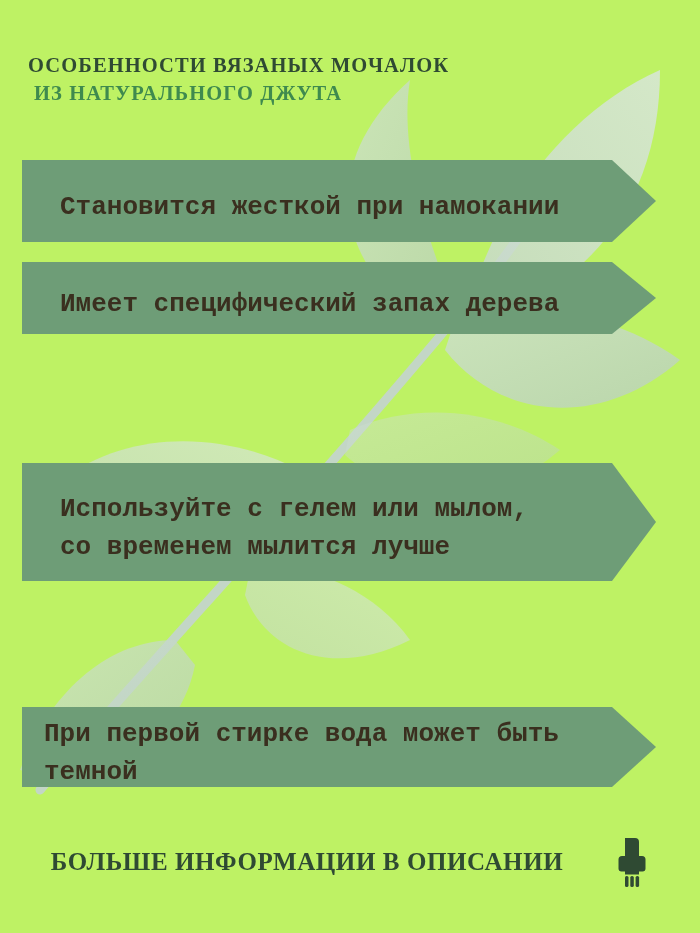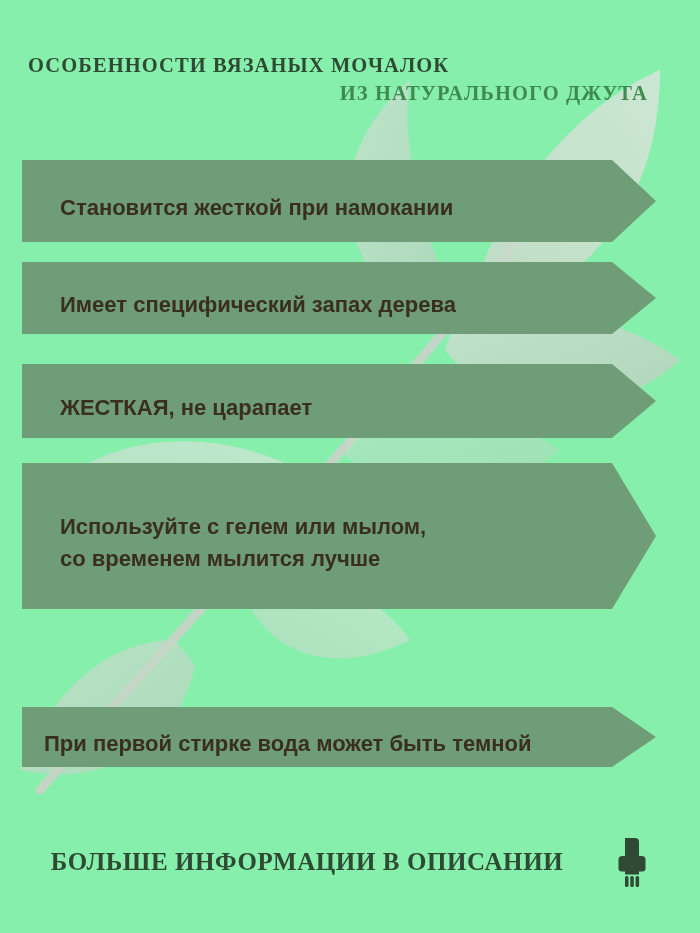--- a/index.html
+++ b/index.html
@@ -12,21 +12,21 @@
     background: #e8f3fa;
     font-family: "Liberation Serif", serif;
     overflow: hidden;
     position: relative;
   }
 
   #poster {
     position: relative;
     width: 700px;
     height: 933px;
-    background: #86efac;
+    background: #bef264;
     overflow: hidden;
   }
 
   
   #leaf-art {
     position: absolute;
     left: 0;
     top: 0;
     width: 700px;
     height: 933px;
@@ -51,21 +51,20 @@
   }
   .title-line2 {
     font-family: "Liberation Serif", serif;
     font-weight: bold;
     font-size: 20.5px;
     letter-spacing: 1.1px;
     color: #3f8a4e;
     line-height: 1.35;
     padding-left: 6px;
     white-space: nowrap;
-    text-align: right;
   }
 
   
   .banner {
     position: absolute;
     left: 22px;
     display: flex;
     align-items: center;
     box-sizing: border-box;
   }
@@ -73,23 +72,23 @@
     position: absolute;
     left: 0;
     top: 0;
     width: 100%;
     height: 100%;
   }
   .banner-text {
     position: relative;
     z-index: 2;
     color: #3a2f1f;
-    font-family: Liberation Sans, sans-serif;
-    font-weight: bold;
-    font-size: 22px;
+    font-family: Liberation Mono, monospace;
+    font-weight: bold;
+    font-size: 26px;
     line-height: 1.45;
     padding-left: 38px;
     padding-right: 60px;
     white-space: pre-line;
     margin-top: 14px;
   }
 
   
   .footer {
     position: absolute;
@@ -161,37 +160,31 @@
     <div class="banner-text">Становится жесткой при намокании</div>
   </div>
 
   <div class="banner" style="top:262px; width:634px; height:72px;">
     <svg class="banner-shape" viewBox="0 0 634 82" preserveAspectRatio="none">
       <polygon points="0,0 590,0 634,41 590,82 0,82" fill="#6e9d77"></polygon>
     </svg>
     <div class="banner-text">Имеет специфический запах дерева</div>
   </div>
 
-  <div class="banner" style="top:364px; width:634px; height:74px;">
-    <svg class="banner-shape" viewBox="0 0 634 74" preserveAspectRatio="none">
-      <polygon points="0,0 590,0 634,37 590,74 0,74" fill="#6e9d77"></polygon>
-    </svg>
-    <div class="banner-text">ЖЕСТКАЯ, не царапает</div>
-  </div>
-
-  <div class="banner" style="top:463px; width:634px; height:146px;">
+
+  <div class="banner" style="top:463px; width:634px; height:118px;">
     <svg class="banner-shape" viewBox="0 0 634 118" preserveAspectRatio="none">
       <polygon points="0,0 590,0 634,59 590,118 0,118" fill="#6e9d77"></polygon>
     </svg>
     <div class="banner-text">Используйте с гелем или мылом,
 со временем мылится лучше</div>
   </div>
 
 
-  <div class="banner" style="top:707px; width:634px; height:60px;text-align:right;">
+  <div class="banner" style="top:707px; width:634px; height:80px;">
     <svg class="banner-shape" viewBox="0 0 634 72" preserveAspectRatio="none">
       <polygon points="0,0 590,0 634,36 590,72 0,72" fill="#6e9d77"></polygon>
     </svg>
     <div class="banner-text" style="padding-left:22px; padding-right:46px;">При первой стирке вода может быть темной</div>
   </div>
 
   <div class="footer">
     <span class="footer-text">БОЛЬШЕ ИНФОРМАЦИИ В ОПИСАНИИ</span>
     <span class="footer-hand">
       <svg width="34" height="52" viewBox="0 0 34 52">

